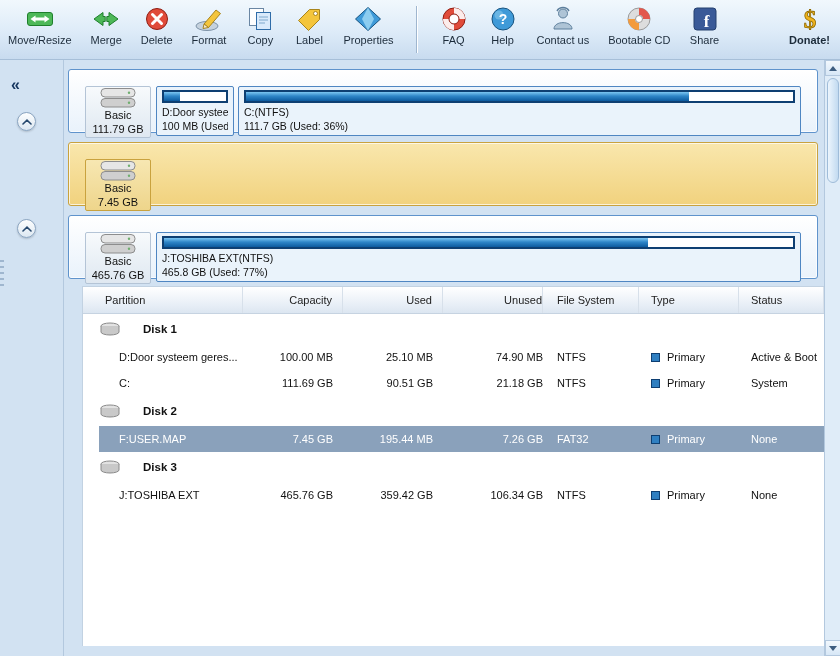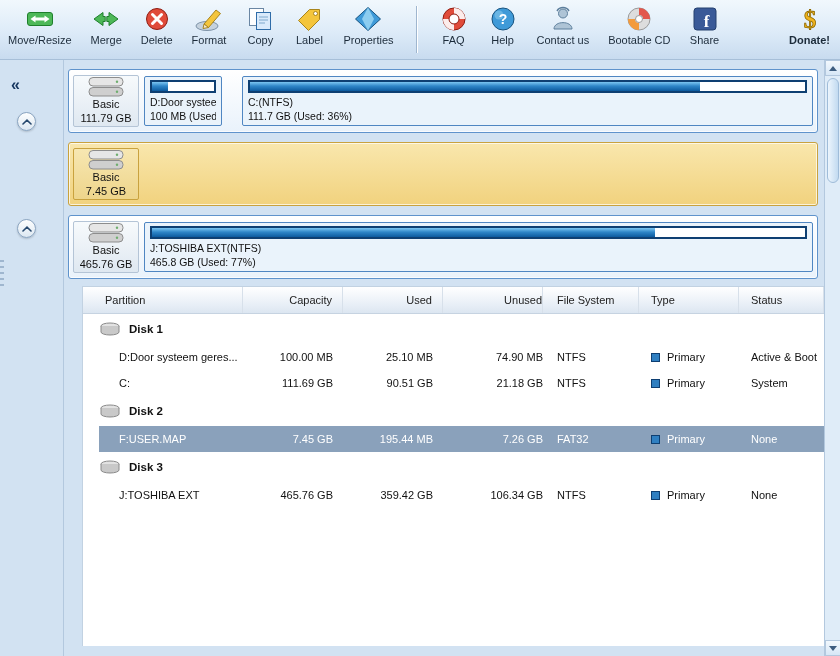--- a/index.html
+++ b/index.html
@@ -24,27 +24,27 @@
     background:linear-gradient(180deg,#fdfefe,#dde8f2);display:flex;align-items:center;justify-content:center;
     cursor:pointer;box-shadow:0 1px 2px rgba(0,0,0,.18)}
   .rb1{top:52px}.rb2{top:159px}
   .grip{position:absolute;left:0;top:200px;width:4px;height:28px;cursor:ns-resize;
     background:repeating-linear-gradient(180deg,#9fb6cf 0 2px,transparent 2px 6px)}
 
   .main{flex:1;display:flex;flex-direction:column;min-width:0}
 
   
   .diskmap{padding:9px 6px 4px 4px;display:flex;flex-direction:column;gap:9px}
-  .disk{height:64px;border:1px solid #5f93cc;border-radius:3px;display:flex;align-items:center;padding:4px;gap:5px;
+  .disk{height:64px;border:1px solid #5f93cc;border-radius:3px;display:flex;align-items:flex-start;padding:16px;gap:5px;
     background:linear-gradient(180deg,#ffffff,#e9f2fb);box-shadow:inset 0 0 0 1px rgba(255,255,255,.7)}
   .disk.selected{background:linear-gradient(180deg,#f9e7ad,#f1d27e);border-color:#c9a23e}
   .disklabel{width:66px;border:1px solid #b4c4d6;border-radius:2px;display:flex;flex-direction:column;align-items:center;
     justify-content:center;line-height:1.25;background:linear-gradient(180deg,#f7fafc,#dfe8f1);cursor:pointer}
   .disk.selected .disklabel{background:linear-gradient(180deg,#f7e7b2,#eed58b);border-color:#c9a23e}
-  .parts{flex:1;display:flex;gap:20px;min-width:0}
+  .parts{flex:1;display:flex;gap:4px;min-width:0}
   .part{border:1px solid #4f86c2;border-radius:2px;background:#eaf3fb;padding:3px 5px 2px;display:flex;
     flex-direction:column;min-width:0;cursor:pointer}
   .part.sel{border-color:#8a6d1e;background:#f3d88e}
   .bar{height:13px;border:2px solid #0e3f72;background:#fff;margin-bottom:3px;position:relative;overflow:hidden}
   .part.sel .bar{background:#f6e3ae}
   .fill{position:absolute;left:0;top:0;bottom:0;width:0;
     background:linear-gradient(180deg,#7cc6f2 0%,#2f86c8 45%,#0c5a9e 100%)}
   .pline{font-size:10.5px;line-height:1.3;white-space:nowrap;overflow:hidden}
 
   
@@ -53,21 +53,21 @@
   .thead{display:flex;flex:0 0 27px;background:linear-gradient(180deg,#ffffff,#e7eef6 70%,#dce6f1);
     border-bottom:1px solid #c6d3e1}
   .th{display:flex;align-items:center;border-right:1px solid #d7e0ea;color:#222;cursor:pointer}
   .c-part{width:160px;padding-left:22px}
   .c-cap{width:100px;justify-content:flex-end;padding-right:10px}
   .c-used{width:100px;justify-content:flex-end;padding-right:10px}
   .c-unused{width:100px;justify-content:flex-end;}
   .c-fs{width:96px;padding-left:14px}
   .c-type{width:100px;padding-left:12px}
   .c-status{flex:1;padding-left:12px}
-  .grouprow{display:flex;align-items:center;height:30px;padding-left:16px;gap:8px;font-weight:bold;font-size:11.5px;cursor:pointer}
+  .grouprow{display:flex;align-items:center;height:30px;padding-left:16px;gap:22px;font-weight:bold;font-size:11.5px;cursor:pointer}
   .row{display:flex;align-items:center;height:26px;cursor:pointer}
   .row .cell{display:flex;align-items:center;height:100%}
   .row .c-part{padding-left:36px}
   .row .c-cap,.row .c-used,.row .c-unused{justify-content:flex-end}
   .row.sel{background:linear-gradient(90deg,#ffffff 16px,#8aa1bb 16px);color:#fff}
   .sq{width:9px;height:9px;background:#2f7fc1;border:1px solid #0e3f72;margin-right:7px;flex:0 0 auto}
 
   
   .vscroll{width:16px;background:#dfecf8;border-left:1px solid #b3c8de;display:flex;flex-direction:column;align-items:center}
   .sb-btn{width:16px;height:16px;flex:0 0 16px;display:flex;align-items:center;justify-content:center;cursor:pointer;

